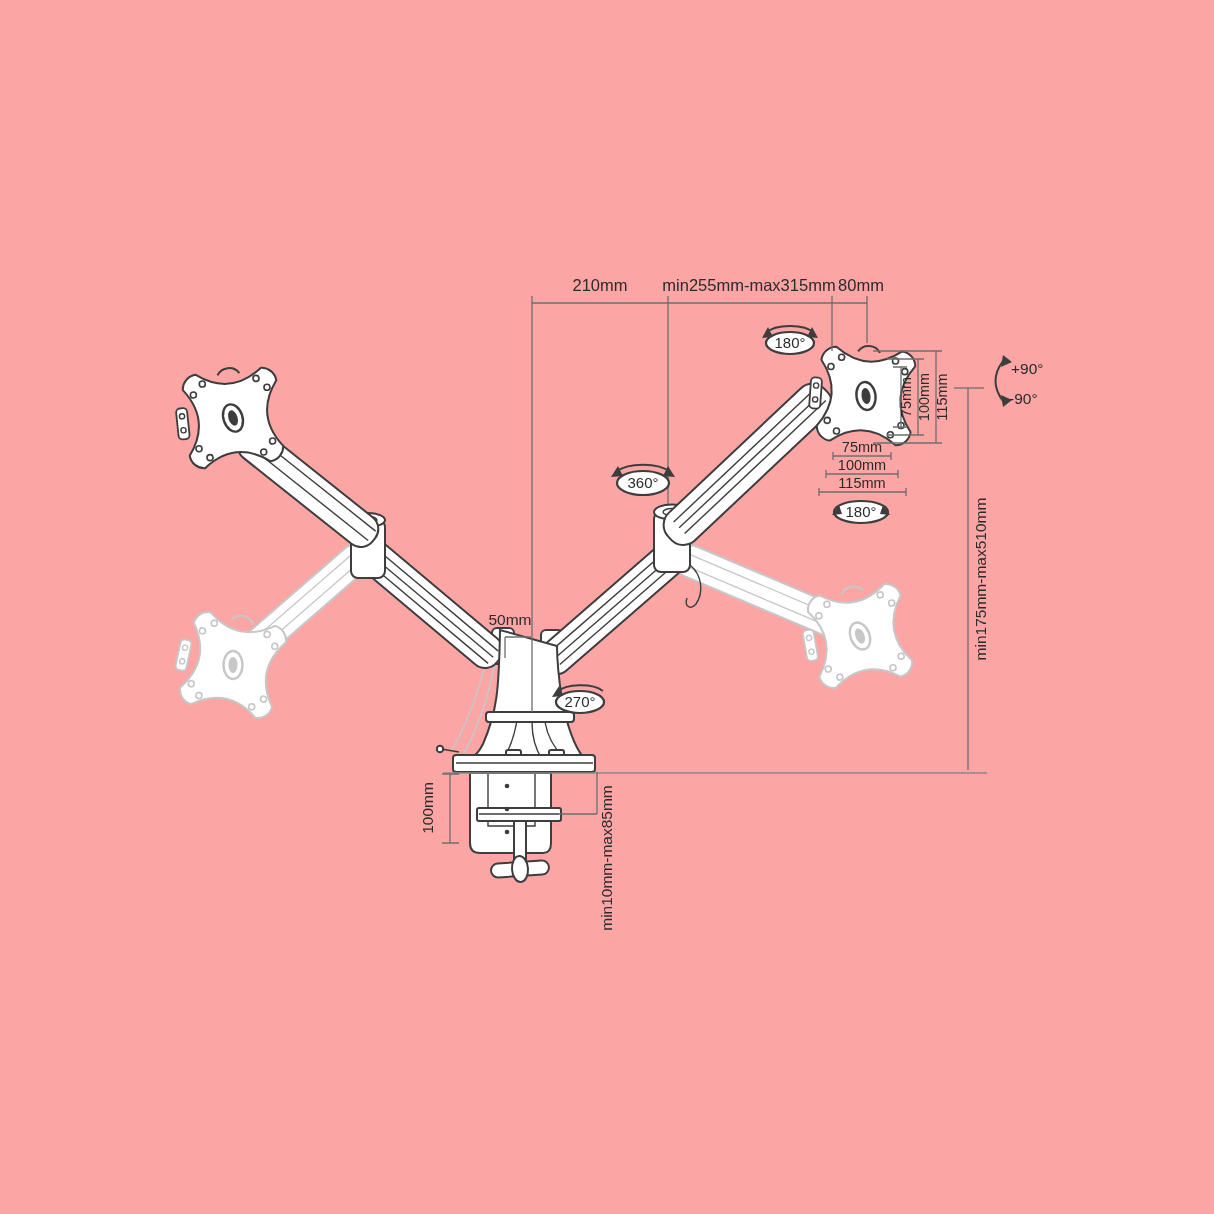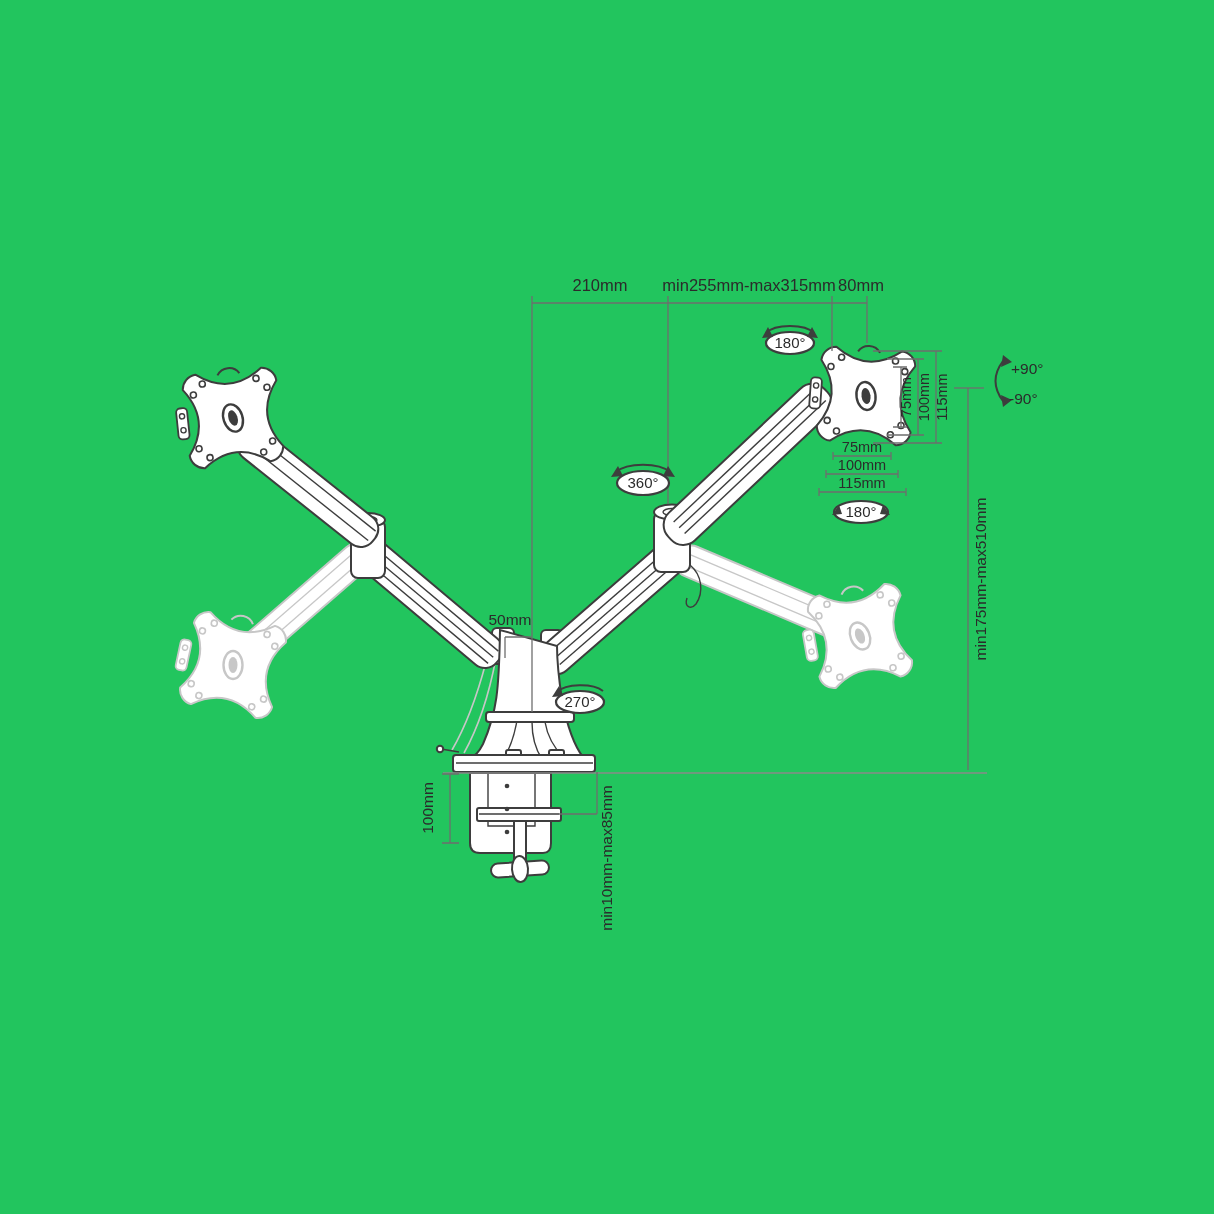--- a/index.html
+++ b/index.html
@@ -1,16 +1,16 @@
 <!DOCTYPE html>
 <html><head>
 <meta charset="utf-8">
 <style>
   html,body{margin:0;padding:0;background:#ffffff;}
-  .page{position:relative;width:1214px;height:1214px;background:#22c55e;overflow:hidden;
+  .page{position:relative;width:1214px;height:1214px;background:#fca5a5;overflow:hidden;
         font-family:"Liberation Sans", sans-serif;}
   svg{position:absolute;left:0;top:0;}
   text{fill:#2b2b2b;font-family:"Liberation Sans", sans-serif;}
   .dim{stroke:#6e6e6e;stroke-width:1.3;fill:none;}
   .deskline{stroke:#8a8a8a;stroke-width:1.6;fill:none;}
   .st{stroke:#3d3d3d;stroke-width:2;fill:#ffffff;}
   .stl{stroke:#3d3d3d;stroke-width:1.4;fill:none;}
   .ghost{color:#c7c7c7;}
   .solid{color:#3d3d3d;}
   .badge{stroke:#3d3d3d;stroke-width:2.2;fill:#ffffff;}

